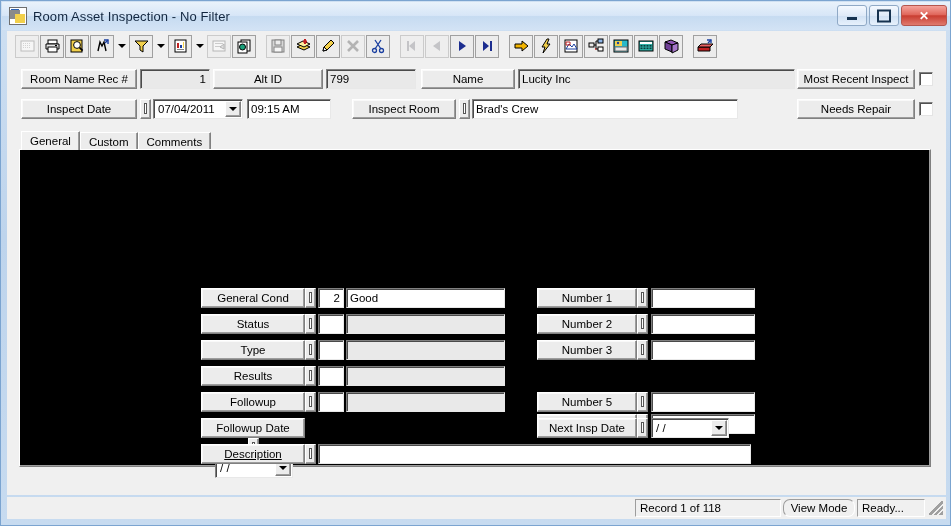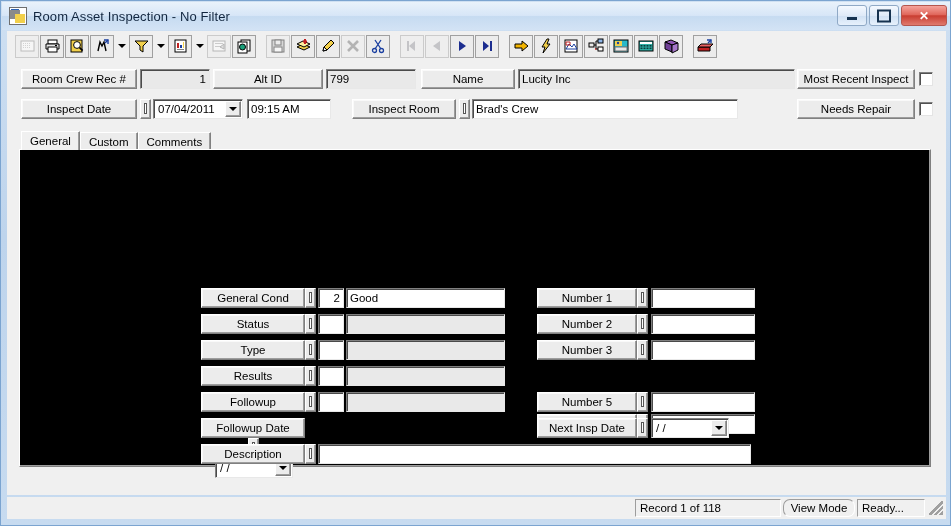--- a/index.html
+++ b/index.html
@@ -491,21 +491,21 @@
           <path d="M1 9l3-3h12l-3 3z" fill="#e86060" stroke="#000"></path>
           <path d="M10 2h4v3" stroke="#1a3fa0" fill="none" stroke-width="1.4"></path>
           <path d="M14 2l-3 3" stroke="#1a3fa0" stroke-width="1.4"></path>
         </svg>
       </div>
     </div>
 
   <div class="form-body">
 
     <div class="row" style="left:14px; top:8px;">
-      <div class="lbl-btn" style="width:116px;">Room Crew Rec #</div>
+      <div class="lbl-btn" style="width:116px;">Room Name Rec #</div>
       <div class="fld ro num" style="width:70px; margin-left:3px;">1</div>
     </div>
     <div class="row" style="left:206px; top:8px;">
       <div class="lbl-btn" style="width:110px;">Alt ID</div>
       <div class="fld ro" style="width:90px; margin-left:3px;">799</div>
     </div>
     <div class="row" style="left:414px; top:8px;">
       <div class="lbl-btn" style="width:94px;">Name</div>
       <div class="fld ro" style="width:277px; margin-left:3px;">Lucity Inc</div>
     </div>
@@ -575,21 +575,21 @@
           <div class="lbl-btn" style="width:104px;">Followup Date</div>
           <div class="lockbtn"></div>
           <div class="combo" style="width:78px; margin-left:2px;">
             <span class="cval">/  /</span>
             <span class="cbtn">
               <i></i>
             </span>
           </div>
         </div>
         <div class="row" style="left: 181px; top: 294px;">
-          <div class="lbl-btn" style="width:104px;">Description</div>
+          <div class="lbl-btn" style="width:104px;text-decoration:underline;">Description</div>
           <div class="lockbtn"></div>
           <div class="fld" style="width:433px; margin-left:2px;"></div>
         </div>
         <div class="row" style="left: 517px; top: 138px;">
           <div class="lbl-btn" style="width:100px;">Number 1</div>
           <div class="lockbtn"></div>
           <div class="fld" style="width:104px; margin-left:3px;"></div>
         </div>
         <div class="row" style="left: 517px; top: 164px;">
           <div class="lbl-btn" style="width:100px;">Number 2</div>

